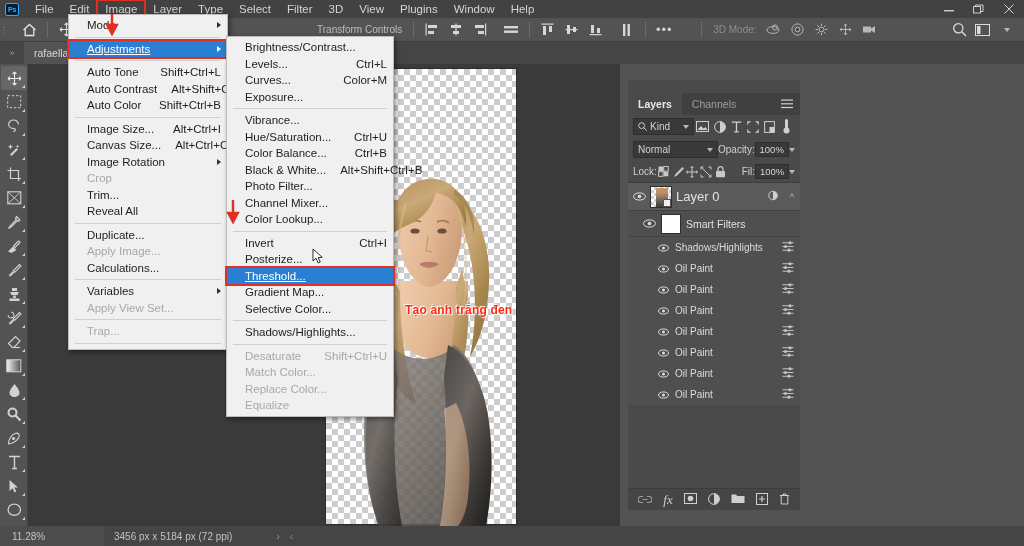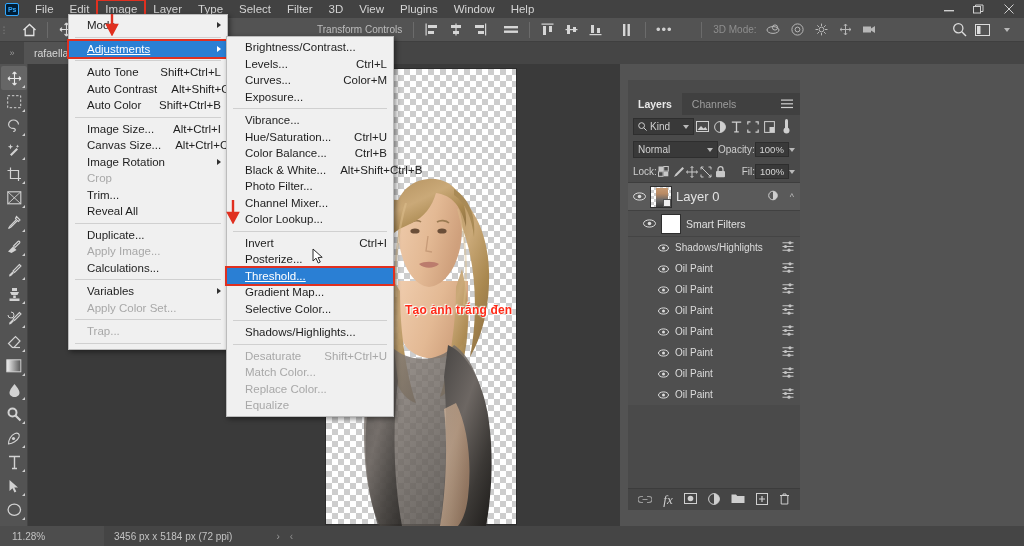--- a/index.html
+++ b/index.html
@@ -979,21 +979,21 @@
     </div>
     <div class="mrow">
       <span class="mlabel">Calculations...</span>
     </div>
     <div class="msep"></div>
     <div class="mrow">
       <span class="mlabel">Variables</span>
       <span class="arrow"></span>
     </div>
     <div class="mrow dis">
-      <span class="mlabel">Apply Color Set...</span>
+      <span class="mlabel">Apply View Set...</span>
     </div>
     <div class="msep"></div>
     <div class="mrow dis">
       <span class="mlabel">Trap...</span>
     </div>
     <div class="msep"></div>
   </div>
 
 <div id="adj-menu" class="abs">
     <div class="mrow">

